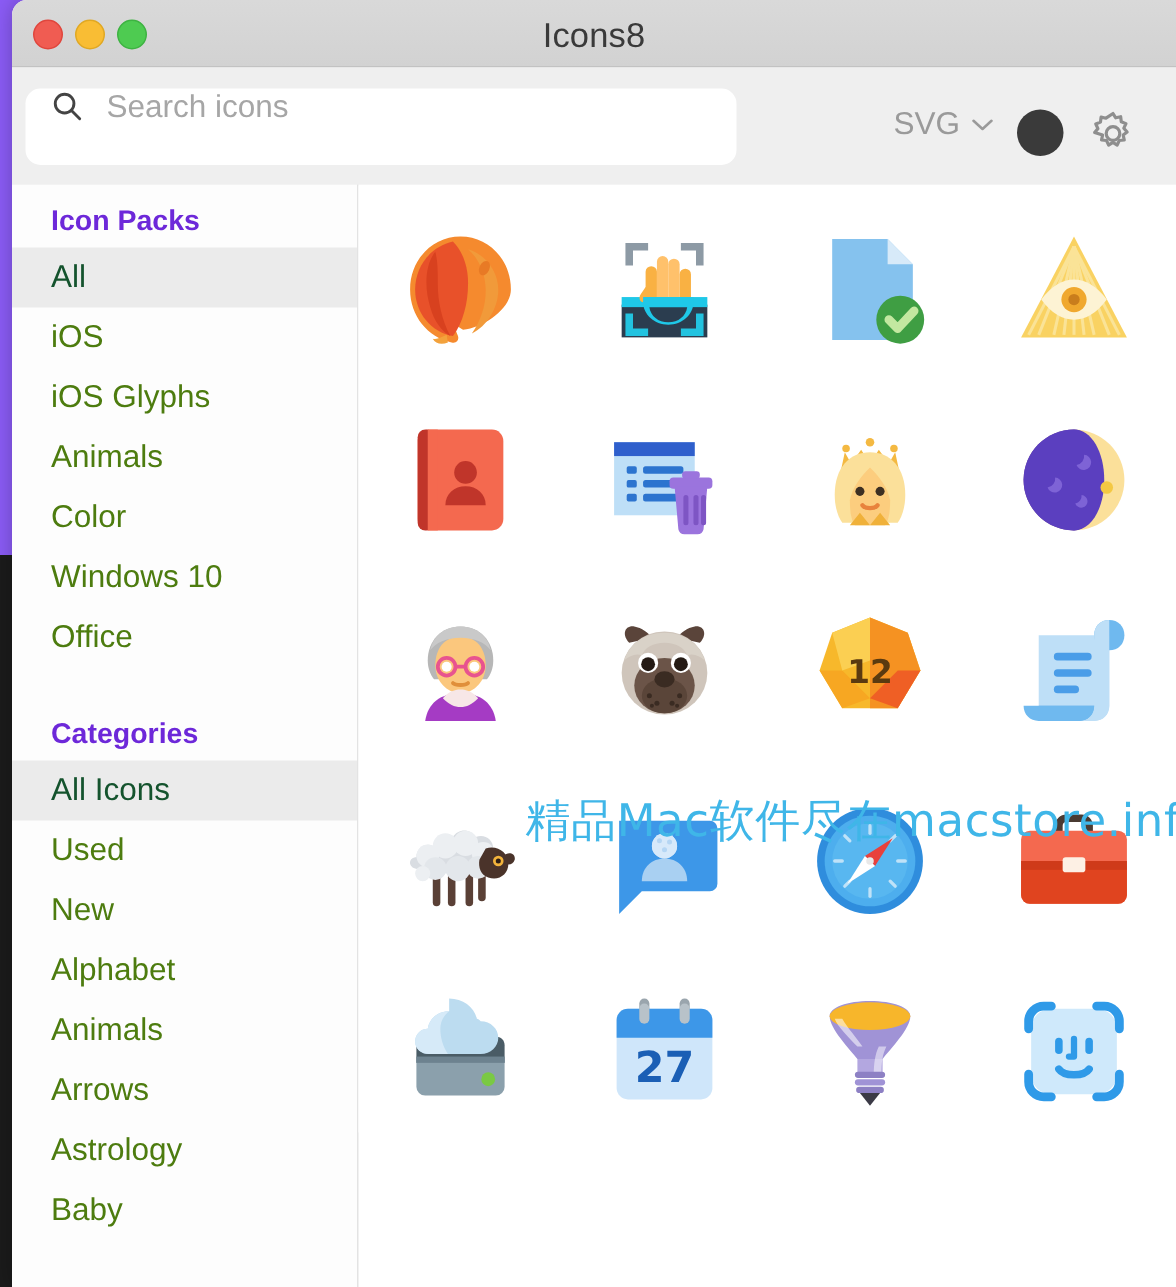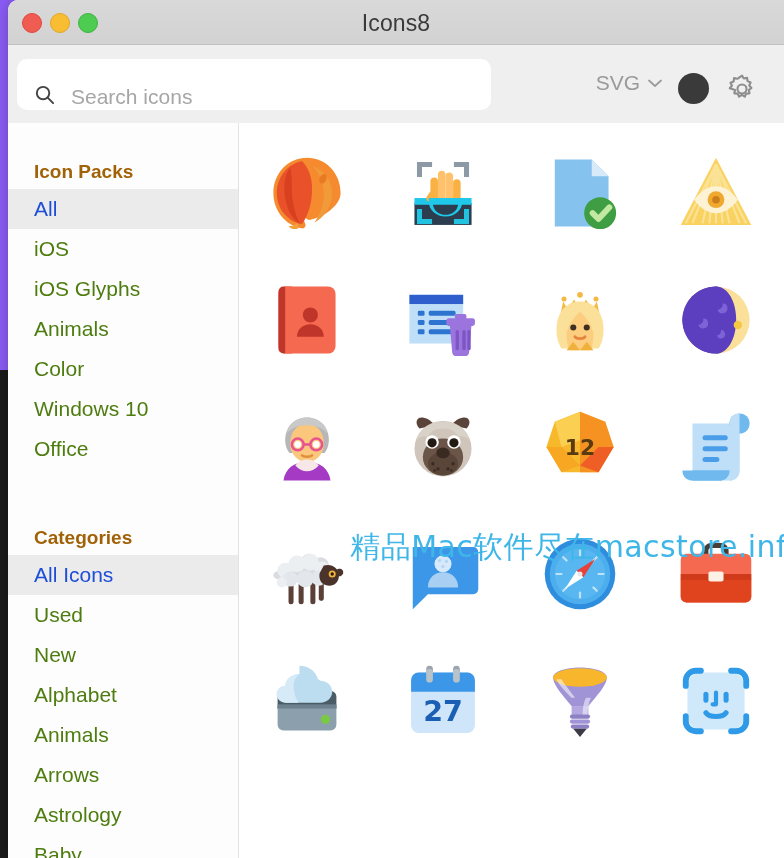--- a/index.html
+++ b/index.html
@@ -35,21 +35,21 @@
     font-size:23px;color:#3a3a3a;letter-spacing:.1px;
   }
 
   
   #toolbar{
     position:relative;height:78px;background:#efefef;
     border-bottom:1px solid #e2e2e2;
   }
   #searchbox{
     position:absolute;left:9px;top:14px;width:474px;height:51px;
-    background:#fff;border-radius:10px;display:flex;align-items:flex-end;
+    background:#fff;border-radius:10px;display:flex;align-items:flex-start;
     padding-left:16px;box-sizing:border-box;
   }
   #search-input{
     border:0;outline:0;background:transparent;margin-left:13px;
     font-family:"Liberation Sans",sans-serif;font-size:21px;color:#3b3b3b;
     width:400px;
   }
   #search-input::placeholder{color:#a6a6a6;}
   #fmt{
     position:absolute;right:122px;top:26px;display:flex;align-items:center;gap:8px;
@@ -62,26 +62,26 @@
   }
   #gear{position:absolute;right:25px;top:27px;width:34px;height:34px;}
 
   
   #content{position:absolute;left:0;top:123px;width:776px;height:735px;display:flex;}
   #sidebar{
     width:231px;height:735px;background:#fdfdfd;border-right:1px solid #e3e3e3;
     box-sizing:border-box;overflow:hidden;
   }
   .sec-head{
-    font-size:19px;color:#a16207;padding:14px 0 6px 26px;font-weight:bold;margin-top:24px;
+    font-size:19px;color:#6d28d9;padding:14px 0 6px 26px;font-weight:bold;
   }
   .sb-item{
     font-size:21px;color:#4d7c0f;padding:8px 0 8px 26px;cursor:default;
   }
-  .sb-item.selected{background:#ebebeb;color:#1d4ed8;}
+  .sb-item.selected{background:#ebebeb;color:#14532d;}
   .sb-gap{height:20px;}
 
   
   #grid-wrap{flex:1;height:632px;overflow:hidden;background:#fff;position:relative;}
   #grid{
     display:grid;grid-template-columns:repeat(4,1fr);
     padding:6px 0 0 0;
   }
   .cell{
     height:127px;display:flex;align-items:center;justify-content:center;

